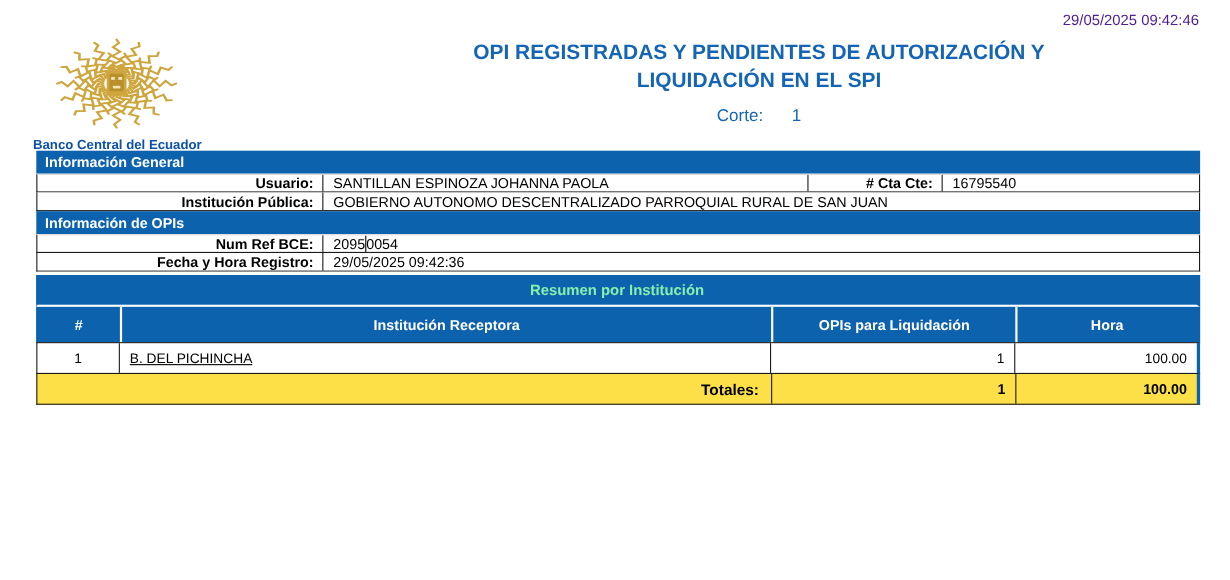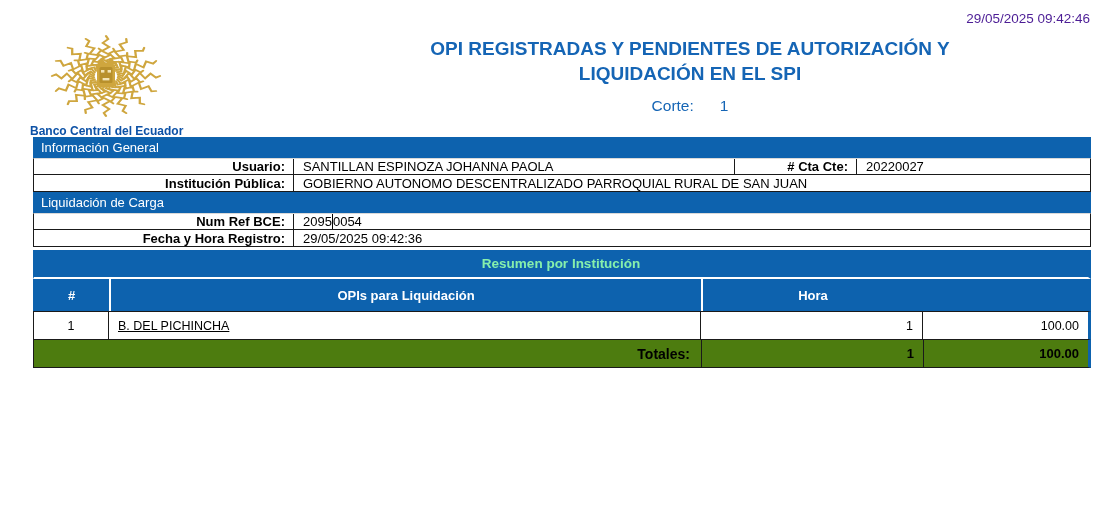--- a/index.html
+++ b/index.html
@@ -12,21 +12,21 @@
   .logo-wrap { position:absolute; left:30px; top:26px; width:160px; }
   .logo-svg { display:block; margin-left:12px; }
   .brand { font-size:12px; font-weight:bold; color:#0c51a6; margin-top:2px; white-space:nowrap; }
   .title-block { position:absolute; left:250px; top:36px; width:880px; text-align:center; }
   .title-line { font-size:19px; font-weight:bold; color:#1565b5; line-height:25px; }
   .corte-line { margin-top:11px; font-size:15.5px; color:#1565b5; }
   .corte-line .corte-val { margin-left:26px; }
 
   
   .report { position:absolute; left:33px; top:137px; width:1058px; }
-  .bar { height:21px; background:#0d62ae; color:#fff; font-weight:normal; font-size:13px;
+  .bar { height:21px; background:#0d62ae; color:#fff; font-weight:bold; font-size:13px;
          display:flex; align-items:center; padding-left:8px; }
   .irow { display:grid; background:#fff; height:17px; align-items:stretch; font-size:13px;
           border-left:1px solid #1a1a1a; border-right:1px solid #1a1a1a; border-bottom:1px solid #1a1a1a; }
   .irow.first { border-top:1px solid #d9d9d9; }
   .cols-4 { grid-template-columns:260px 441px 122px 1fr; }
   .cols-2 { grid-template-columns:260px 1fr; }
   .cell { display:flex; align-items:center; overflow:hidden; white-space:nowrap; }
   .lab { font-weight:bold; justify-content:flex-end; padding-right:8px; border-right:1px solid #1a1a1a; }
   .val { padding-left:9px;text-align:center; }
   .val.mid { border-right:1px solid #1a1a1a; }
@@ -43,21 +43,21 @@
   .sum-head .hcell + .hcell { border-left:2px solid #fff; }
   .sum-row { display:grid; grid-template-columns:75px 592px 222px 1fr; background:#fff; height:29px;
              font-size:12.5px; align-items:stretch;
              border-left:1px solid #1a1a1a; border-right:3px solid #0d62ae;
              border-top:1px solid #1a1a1a; border-bottom:1px solid #1a1a1a; }
   .sum-row .scell { display:flex; align-items:center; }
   .sep-r { border-right:1px solid #1a1a1a; }
   .c-center { justify-content:center; }
   .c-left { padding-left:9px; justify-content:flex-start;text-decoration:underline; }
   .c-right { padding-right:9px; justify-content:flex-end; }
-  .tot-row { display:grid; grid-template-columns:668px 222px 1fr; background:#4d7c0f; height:28px;
+  .tot-row { display:grid; grid-template-columns:668px 222px 1fr; background:#fde047; height:28px;
              font-weight:bold; align-items:stretch;
              border-left:1px solid #1a1a1a; border-right:3px solid #0d62ae; border-bottom:1px solid #1a1a1a; }
   .tot-row .scell { display:flex; align-items:center; }
   .tot-label { font-size:14px; padding-right:11px; justify-content:flex-end; }
   .tot-val { font-size:13px; padding-right:9px; justify-content:flex-end; }
 </style>
 </head>
 <body>
 
 <div class="page">
@@ -127,30 +127,30 @@
   <div class="report">
 
     <div class="bar">
       <span>Información General</span>
     </div>
 
     <div class="irow cols-4 first">
       <div class="cell lab">Usuario:</div>
       <div class="cell val mid">SANTILLAN ESPINOZA JOHANNA PAOLA</div>
       <div class="cell lab"># Cta Cte:</div>
-      <div class="cell val">20220027</div>
+      <div class="cell val">16795540</div>
     </div>
 
     <div class="irow cols-2">
       <div class="cell lab">Institución Pública:</div>
       <div class="cell val">GOBIERNO AUTONOMO DESCENTRALIZADO PARROQUIAL RURAL DE SAN JUAN</div>
     </div>
 
     <div class="bar">
-      <span>Liquidación de Carga</span>
+      <span>Información de OPIs</span>
     </div>
 
     <div class="irow cols-2 first">
       <div class="cell lab">Num Ref BCE:</div>
       <div class="cell val">
           <span>2095</span>
           <span class="caret"></span>
           <span>0054</span>
         </div>
     </div>
@@ -161,20 +161,21 @@
     </div>
 
     <div class="gap"></div>
 
     <div class="sum-band">
       <span>Resumen por Institución</span>
     </div>
 
     <div class="sum-head">
       <div class="hcell">#</div>
+      <div class="hcell">Institución Receptora</div>
       <div class="hcell">OPIs para Liquidación</div>
       <div class="hcell">Hora</div>
     </div>
 
     <div class="sum-row">
       <div class="scell sep-r c-center">1</div>
       <div class="scell sep-r c-left">B. DEL PICHINCHA</div>
       <div class="scell sep-r c-right">1</div>
       <div class="scell c-right">100.00</div>
     </div>

